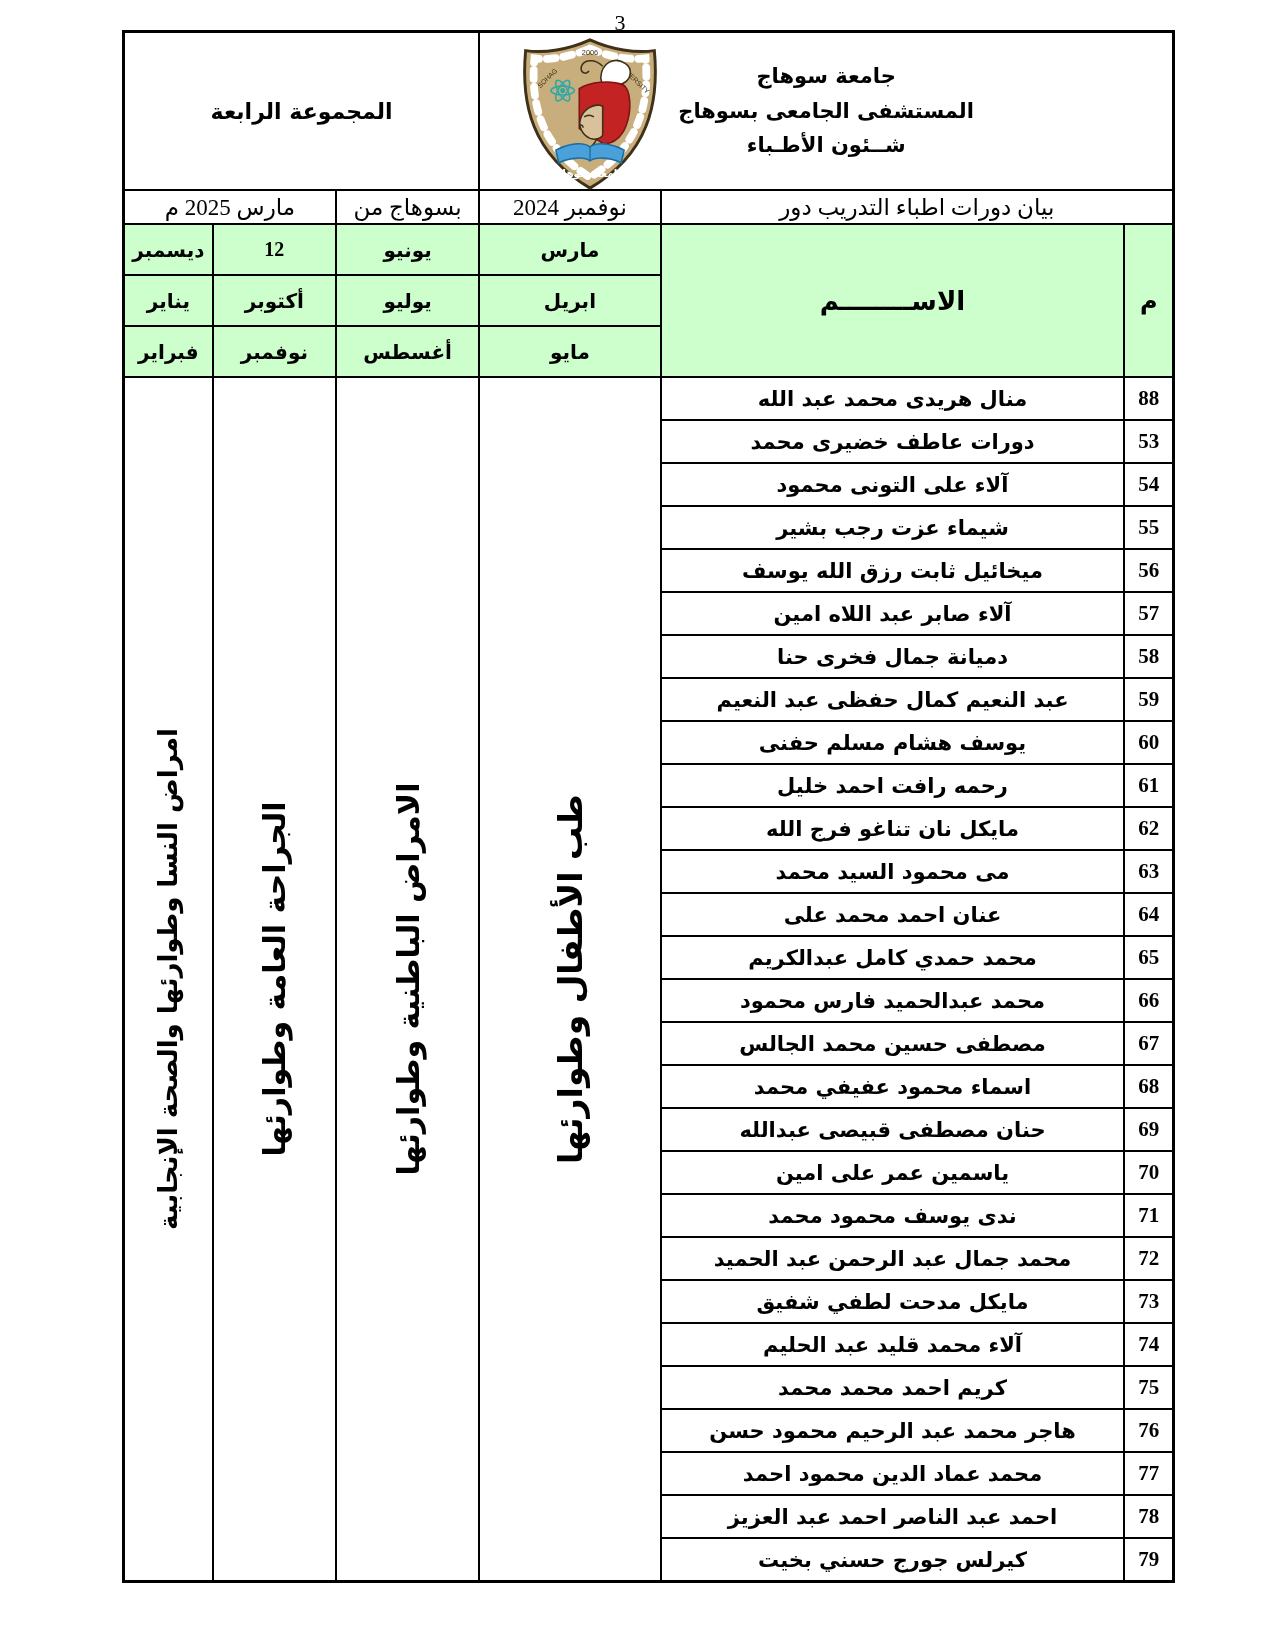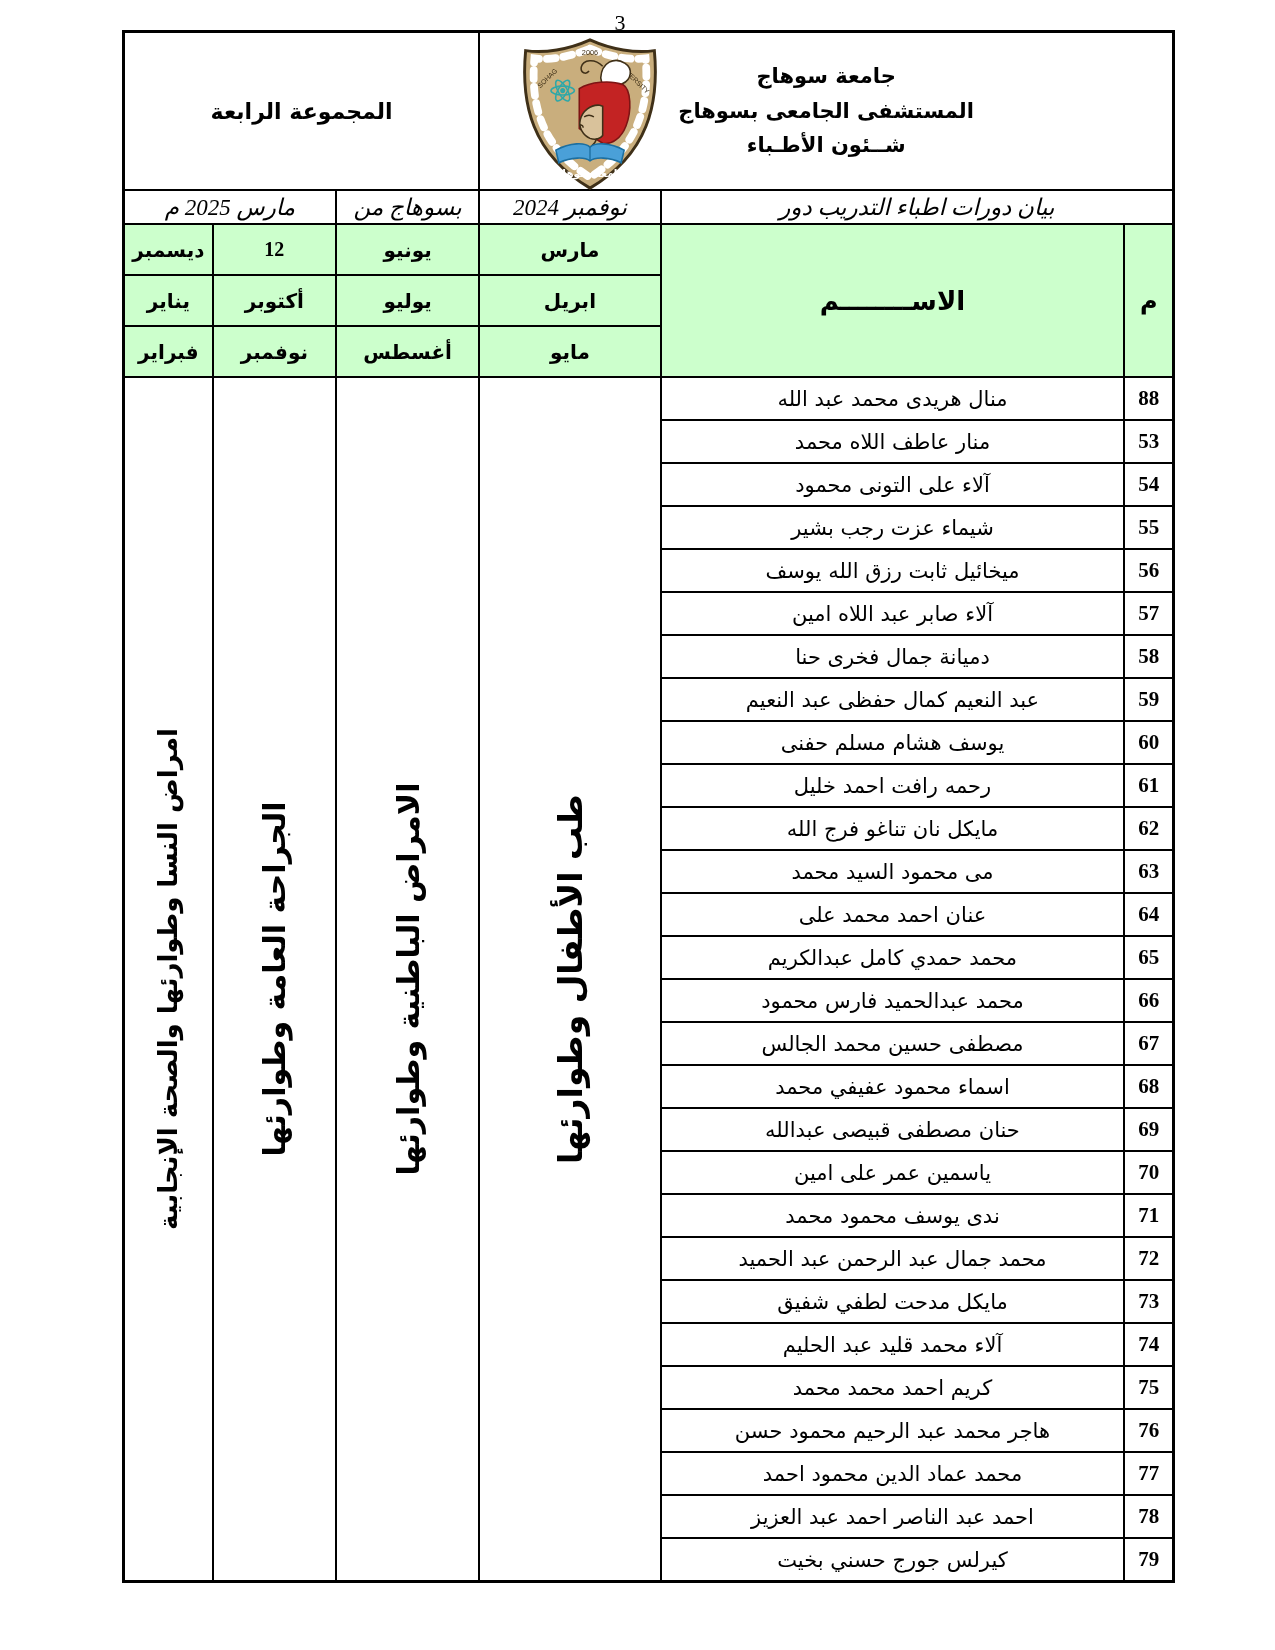--- a/index.html
+++ b/index.html
@@ -21,21 +21,21 @@
     border:3px solid #000;
   }
   table.sheet td{
     border:2px solid #000;
     text-align:center;vertical-align:middle;
     padding:0;overflow:visible;
   }
 
   
   tr.r-head  > td{height:156px;}
-  tr.r-title > td{height:32px;font-style:italic;}
+  tr.r-title > td{height:32px;}
   tr.r-green > td{height:49px;}
   tr.r-body  > td{height:41px;}
 
   
   .cell-univ{position:relative;}
   .univ-lines{
     display:flex;flex-direction:column;justify-content:center;align-items:center;
     height:100%;font-weight:bold;font-size:21px;line-height:1.65;
     font-family:"DejaVu Sans",sans-serif;
   }
@@ -51,21 +51,21 @@
   
   .g,.h-num,.h-name{background:var(--green,#ccffcc);}
   .g{font-weight:bold;font-size:20px;font-family:"Liberation Serif","DejaVu Sans",serif;margin-top:36px;}
   .h-num{font-weight:bold;font-size:24px;font-family:"DejaVu Sans",sans-serif;}
   .h-name{font-weight:bold;font-size:26px;font-family:"DejaVu Sans",sans-serif;}
 
   
   .c-num{font-weight:bold;font-size:21px;font-family:"Liberation Serif",serif;}
   .c-name{
     text-align:right;padding-right:5px;
-    font-weight:normal;font-size:21px;
+    font-weight:bold;font-size:21px;
     font-family:"DejaVu Sans",sans-serif;
     white-space:nowrap;
   }
 
   
   td.dept{position:relative;}
   .rot{
     position:absolute;top:50%;left:50%;
     transform:translate(-50%,-50%) rotate(-90deg);
     white-space:nowrap;font-weight:bold;
@@ -172,21 +172,21 @@
           </td>
           <td rowspan="28" class="dept dept-2">
             <span class="rot" dir="rtl">الجراحة العامة وطوارئها</span>
           </td>
           <td rowspan="28" class="dept dept-3">
             <span class="rot" dir="rtl">امراض النسا وطوارئها والصحة الإنجابية</span>
           </td>
         </tr>
         <tr class="r-body">
           <td class="c-num">53</td>
-          <td class="c-name">منار عاطف اللاه محمد</td>
+          <td class="c-name">دورات عاطف خضيرى محمد</td>
         </tr>
         <tr class="r-body">
           <td class="c-num">54</td>
           <td class="c-name">آلاء على التونى محمود</td>
         </tr>
         <tr class="r-body">
           <td class="c-num">55</td>
           <td class="c-name">شيماء عزت رجب بشير</td>
         </tr>
         <tr class="r-body">

